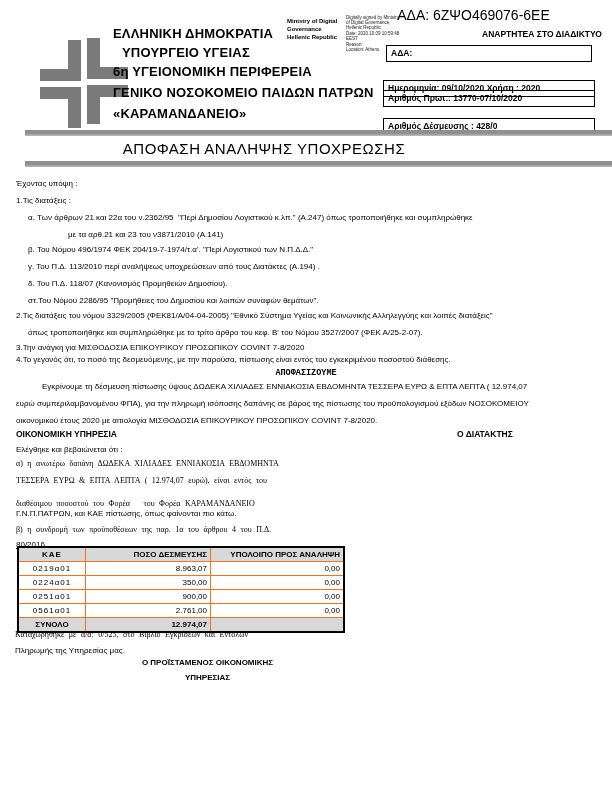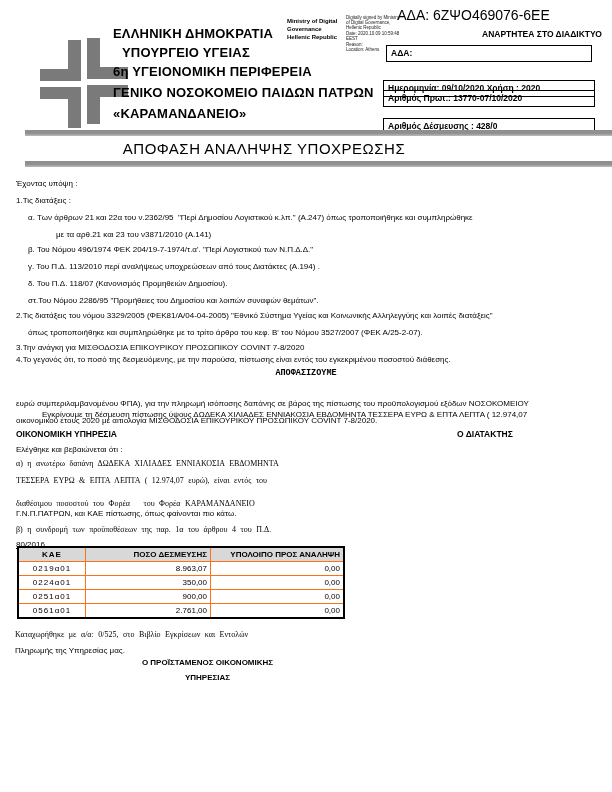--- a/index.html
+++ b/index.html
@@ -81,33 +81,33 @@
   <div class="metabox" style="top:118px;">Αριθμός Δέσμευσης : 428/0</div>
 
   <div class="bar" style="top:130px;"></div>
   <div class="title" style="top:140px;">ΑΠΟΦΑΣΗ ΑΝΑΛΗΨΗΣ ΥΠΟΧΡΕΩΣΗΣ</div>
   <div class="bar" style="top:161px;"></div>
 
   <div>
     <div class="abs t8" style="left:16px;top:179px;">Έχοντας υπόψη :</div>
     <div class="abs t8" style="left:16px;top:196px;">1.Τις διατάξεις :</div>
     <div class="abs t8" style="left:28px;top:213px;">α. Των άρθρων 21 και 22α του ν.2362/95  "Περί Δημοσίου Λογιστικού κ.λπ." (Α.247) όπως τροποποιήθηκε και συμπληρώθηκε</div>
-    <div class="abs t8" style="left:40px;top:230px;padding-left:16px;">με τα αρθ.21 και 23 του ν3871/2010 (Α.141)</div>
+    <div class="abs t8" style="left:52px;top:230px;padding-left:16px;">με τα αρθ.21 και 23 του ν3871/2010 (Α.141)</div>
     <div class="abs t8" style="left:28px;top:245px;">β. Του Νόμου 496/1974 ΦΕΚ 204/19-7-1974/τ.α'. "Περί Λογιστικού των Ν.Π.Δ.Δ."</div>
     <div class="abs t8" style="left:28px;top:262px;">γ. Του Π.Δ. 113/2010 περί αναλήψεως υποχρεώσεων από τους Διατάκτες (Α.194) .</div>
     <div class="abs t8" style="left:28px;top:279px;">δ. Του Π.Δ. 118/07 (Κανονισμός Προμηθειών Δημοσίου).</div>
     <div class="abs t8" style="left:28px;top:296px;">στ.Του Νόμου 2286/95 "Προμήθειες του Δημοσίου και λοιπών συναφών θεμάτων".</div>
     <div class="abs t8" style="left:16px;top:311px;">2.Τις διατάξεις του νόμου 3329/2005 (ΦΕΚ81/Α/04-04-2005) "Εθνικό Σύστημα Υγείας και Κοινωνικής Αλληλεγγύης και λοιπές διατάξεις"</div>
     <div class="abs t8" style="left:28px;top:328px;">όπως τροποποιήθηκε και συμπληρώθηκε με το τρίτο άρθρο του κεφ. Β' του Νόμου 3527/2007 (ΦΕΚ Α/25-2-07).</div>
     <div class="abs t8" style="left:16px;top:343px;">3.Την ανάγκη για ΜΙΣΘΟΔΟΣΙΑ ΕΠΙΚΟΥΡΙΚΟΥ ΠΡΟΣΩΠΙΚΟΥ COVINT 7-8/2020</div>
     <div class="abs t8" style="left:16px;top:355px;">4.Το γεγονός ότι, το ποσό της δεσμευόμενης, με την παρούσα, πίστωσης είναι εντός του εγκεκριμένου ποσοστού διάθεσης.</div>
   </div>
 
   <div class="abs b t85" style="left:16px;top:368px;width:580px;text-align:center;white-space:pre;font-family:Liberation Mono, monospace;">ΑΠΟΦΑΣΙΖΟΥΜΕ</div>
-  <div class="abs t8" style="left:42px;top:382px;margin-top:28px;">Εγκρίνουμε τη δέσμευση πίστωσης ύψους ΔΩΔΕΚΑ ΧΙΛΙΑΔΕΣ ΕΝΝΙΑΚΟΣΙΑ ΕΒΔΟΜΗΝΤΑ ΤΕΣΣΕΡΑ ΕΥΡΩ &amp; ΕΠΤΑ ΛΕΠΤΑ ( 12.974,07</div>
+  <div class="abs t8" style="left:42px;top:382px;">Εγκρίνουμε τη δέσμευση πίστωσης ύψους ΔΩΔΕΚΑ ΧΙΛΙΑΔΕΣ ΕΝΝΙΑΚΟΣΙΑ ΕΒΔΟΜΗΝΤΑ ΤΕΣΣΕΡΑ ΕΥΡΩ &amp; ΕΠΤΑ ΛΕΠΤΑ ( 12.974,07</div>
   <div class="abs t8" style="left:16px;top:399px;">ευρώ συμπεριλαμβανομένου ΦΠΑ), για την πληρωμή ισόποσης δαπάνης σε βάρος της πίστωσης του προϋπολογισμού εξόδων ΝΟΣΟΚΟΜΕΙΟΥ</div>
   <div class="abs t8" style="left:16px;top:416px;">οικονομικού έτους 2020 με αιτιολογία ΜΙΣΘΟΔΟΣΙΑ ΕΠΙΚΟΥΡΙΚΟΥ ΠΡΟΣΩΠΙΚΟΥ COVINT 7-8/2020.</div>
 
   <div class="abs b t85" style="left:16px;top:429px;">ΟΙΚΟΝΟΜΙΚΗ ΥΠΗΡΕΣΙΑ</div>
   <div class="abs b t85" style="left:457px;top:429px;text-align:right;">Ο ΔΙΑΤΑΚΤΗΣ</div>
   <div class="abs t8" style="left:16px;top:445px;">Ελέγθηκε και βεβαιώνεται ότι :</div>
 
   <div>
     <div class="abs t8 just" style="left:16px;top:459px;">α) η ανωτέρω δαπάνη ΔΩΔΕΚΑ ΧΙΛΙΑΔΕΣ ΕΝΝΙΑΚΟΣΙΑ ΕΒΔΟΜΗΝΤΑ</div>
     <div class="abs t8 just" style="left:16px;top:476px;">ΤΕΣΣΕΡΑ ΕΥΡΩ &amp; ΕΠΤΑ ΛΕΠΤΑ ( 12.974,07 ευρώ), είναι εντός του</div>
@@ -137,20 +137,25 @@
       <tr>
         <td class="c0">0251α01</td>
         <td class="c1">900,00</td>
         <td class="c2">0,00</td>
       </tr>
       <tr>
         <td class="c0">0561α01</td>
         <td class="c1">2.761,00</td>
         <td class="c2">0,00</td>
       </tr>
+      <tr class="tot">
+        <td class="c0" style="letter-spacing:0;">ΣΥΝΟΛΟ</td>
+        <td class="c1">12.974,07</td>
+        <td class="c2"></td>
+      </tr>
     </tbody>
   </table>
 
   <div class="abs t8 just" style="left:15px;top:630px;">Καταχωρήθηκε με α/α: 0/525, στο Βιβλίο Εγκρίσεων και Εντολών</div>
   <div class="abs t8" style="left:15px;top:646px;">Πληρωμής της Υπηρεσίας μας.</div>
 
   <div class="sigblock" style="top:658px;">Ο ΠΡΟΪΣΤΑΜΕΝΟΣ ΟΙΚΟΝΟΜΙΚΗΣ</div>
   <div class="sigblock" style="top:673px;">ΥΠΗΡΕΣΙΑΣ</div>
 
 </div>

